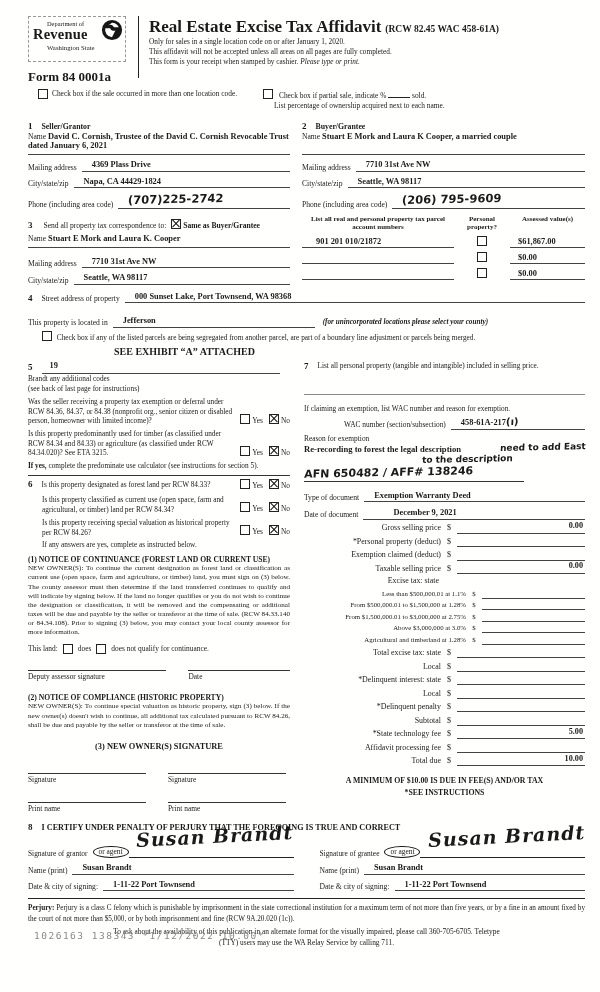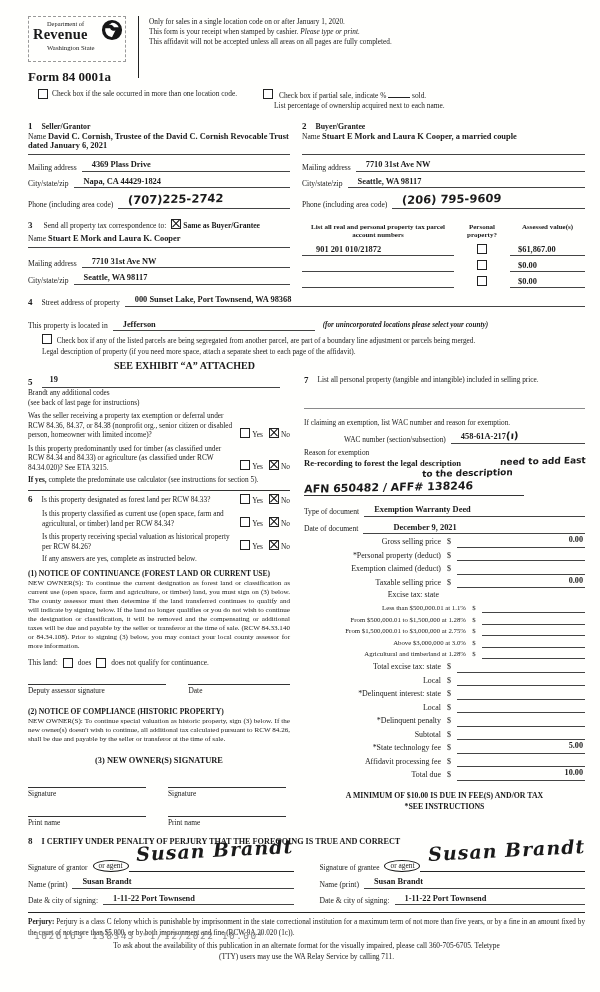--- a/index.html
+++ b/index.html
@@ -41,21 +41,21 @@
   .fval{flex:1;border-bottom:1px solid #444;font-weight:bold;font-size:8.4px;
         padding:0 2px 1px 10px;line-height:1.15;min-height:9px;}
   .hand{font-family:"DejaVu Sans",sans-serif;display:inline-block;
         transform:rotate(-1.2deg) skewX(-4deg);font-weight:bold;}
   .cols{display:flex;gap:12px;margin-top:10px;}
   .col-l{width:262px;flex:none;}
   .col-r{flex:1;min-width:0;}
   .nameblock{font-size:7.6px;border-bottom:1px solid #444;padding-bottom:2px;min-height:20px;}
   .nameblock .v{font-weight:bold;font-size:8.4px;}
   
-  .ptable{margin-top:14px;font-size:7px;}
+  .ptable{margin-top:6px;font-size:7px;}
   .phead{display:flex;font-weight:bold;text-align:center;line-height:1.25;}
   .ph1{width:152px;}.ph2{width:56px;}.ph3{flex:1;}
   .prow{display:flex;align-items:flex-end;height:16px;}
   .pparcel{width:152px;border-bottom:1px solid #444;font-weight:bold;font-size:8.4px;padding:0 0 1px 14px;box-sizing:border-box;}
   .ppp{width:56px;text-align:center;padding-bottom:1px;}
   .pval{flex:1;border-bottom:1px solid #444;font-weight:bold;font-size:8.4px;padding:0 0 1px 8px;}
   
   .s4{margin-top:7px;font-size:7.6px;}
   .county-note{font-style:italic;font-weight:bold;font-size:7.2px;white-space:nowrap;margin-left:8px;}
   .seg{margin:3px 0 0 14px;font-size:7.3px;}
@@ -129,23 +129,25 @@
           <div class="wa">Washington State</div>
         </div>
         <svg class="swirl" width="22" height="22" viewBox="0 0 24 24">
           <path fill="#161616" d="M12 1a11 11 0 1 0 .01 22A11 11 0 0 0 12 1zm0 3.1a7.9 7.9 0 0 1 7.3 4.9h-5.2a4.1 4.1 0 0 0-5.9-2.3L12 4.1zm-7.3 6h5.2a4.1 4.1 0 0 0 5.9 2.3L12 19.9a7.9 7.9 0 0 1-7.3-9.8z"></path>
         </svg>
       </div>
       <div class="form-no">Form 84 0001a</div>
     </div>
     <div class="vrule"></div>
     <div class="hdr-right">
+      <div><span class="title">Real Estate Excise Tax Affidavit</span>
+           <span class="rcw">(RCW 82.45 WAC 458-61A)</span></div>
       <div class="sub">Only for sales in a single location code on or after January 1, 2020.</div>
+      <div class="sub">This affidavit will not be accepted unless all areas on all pages are fully completed.</div>
       <div class="sub"><span>This form is your receipt when stamped by cashier. </span><i>Please type or print.</i></div>
-      <div class="sub">This affidavit will not be accepted unless all areas on all pages are fully completed.</div>
     </div>
   </div>
 
   <div class="cb-row">
     <span class="cb"></span>
     <span style="margin-left:4px;">Check box if the sale occurred in more than one location code.</span>
     <span class="gap"></span>
     <div>
       <div>
         <span class="cb"></span>
@@ -251,21 +253,20 @@
     </div>
     <div class="frow" style="margin-top:13px;align-items:center;">
       <span class="flabel">This property is located in</span>
       <span class="fval" style="flex:0 0 190px;">Jefferson</span>
       <span class="county-note">(for unincorporated locations please select your county)</span>
     </div>
     <div class="seg">
       <span class="cb"></span>
       <span style="margin-left:3px;">Check box if any of the listed parcels are being segregated from another parcel, are part of a boundary line adjustment or parcels being merged.</span>
     </div>
-    <div class="legal">Legal description of property (if you need more space, attach a separate sheet to each page of the affidavit).</div>
     <div class="exhibit">SEE EXHIBIT “A” ATTACHED</div>
   </div>
 
   <div class="cols2">
 
     <div class="col-l smalltxt">
       <div class="codes-row">
         <span class="sec-num">5</span>
         <span class="codes-line">19</span>
       </div>

